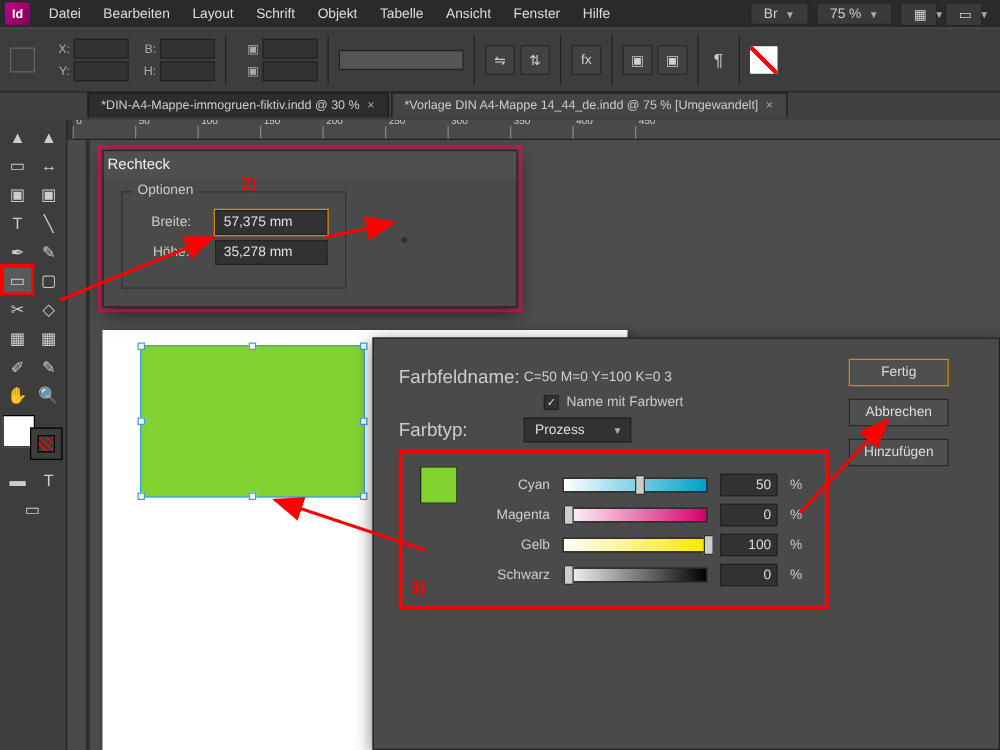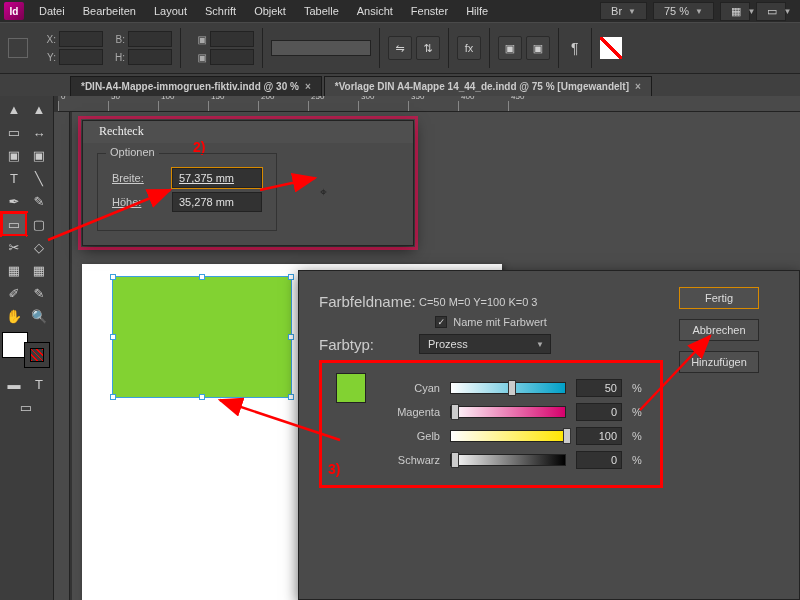--- a/index.html
+++ b/index.html
@@ -17,21 +17,21 @@
   .controlbar { height: 52px; background: #3d3d3d; border-top:1px solid #4a4a4a; border-bottom:1px solid #222; display:flex; align-items:center; padding:0 8px; gap:4px;}
   .fieldgrp { display:flex; flex-direction:column; gap:2px;}
   .fieldrow { display:flex; align-items:center; gap:3px;}
   .lbl { color:#aaa; font-size:10px; width:18px; text-align:right;}
   .numfield { width:44px; height:16px; background:#323232; border:1px solid #222; color:#d0d0d0; font-size:10px; padding:0 3px;}
   .vdiv { width:1px; height:40px; background:#222; margin:0 4px;}
   .ddwide { width:100px; height:16px; background:#555; border:1px solid #222;}
   .iconbtn { width:24px; height:24px; background:#424242; border:1px solid #2a2a2a; display:flex;align-items:center;justify-content:center;border-radius:2px;}
 
   
-  .tabstrip { height:22px; background:#404040; display:flex; align-items:flex-end; padding-left:70px;font-weight:bold;}
+  .tabstrip { height:22px; background:#404040; display:flex; padding-left:70px;}
   .tab { height:20px; background:#2d2d2d; border:1px solid #1a1a1a; border-bottom:none; padding:2px 10px; font-size:10px; color:#ccc; display:flex;align-items:center; gap:6px; margin-right:2px;}
   .tab.active { background:#444;}
   .tab .x { font-size:10px; color:#aaa;}
 
   
   .ruler-h { position:absolute; left:58px; top:96px; right:0; height:16px; background:#4a4a4a; border-bottom:1px solid #222; color:#ccc; font-size:8px; display:flex; align-items:flex-end; overflow:hidden;}
   .tick { width:50px; border-left:1px solid #888; height:10px; position:relative;}
   .tick span{ position:absolute; top:-9px; left:2px;}
 
   
@@ -51,28 +51,28 @@
   .canvas { position:absolute; left:72px; top:112px; right:0; bottom:0; background:#4c4c4c; overflow:hidden;}
   .page { position:absolute; left:10px; top:152px; width:420px; height:340px; background:#fff; box-shadow:2px 2px 6px rgba(0,0,0,.5);}
   .green-rect { position:absolute; left:30px; top:12px; width:180px; height:122px; background:#82d232; border:1px solid #3aa0e0;}
   .handle{position:absolute;width:6px;height:6px;background:#fff;border:1px solid #3aa0e0;}
   .sketch { position:absolute; left:30px; top:150px; font-family:cursive; color:#222;}
   .sketch div{font-size:15px;}
 
   
   .dlg { position:absolute; background:#4a4a4a; border:1px solid #222; box-shadow:0 4px 14px rgba(0,0,0,.6);}
   .dlg-rect { left:82px; top:120px; width:332px; height:126px; outline:3px solid rgba(255,0,80,.55); outline-offset:1px;}
-  .dlg-title { height:22px; background:#4f4f4f; padding:3px 16px; font-size:12px; color:#eee; font-weight:500;font-family:Liberation Serif, serif;}
+  .dlg-title { height:22px; background:#4f4f4f; padding:3px 3px; font-size:12px; color:#eee; font-weight:500;}
   .dlg-body { padding:10px 14px; position:relative;}
   .group-frame { border:1px solid #333; padding:10px 14px 14px; position:relative;}
   .group-frame .legend{ position:absolute; top:-8px; left:8px; background:#4a4a4a; padding:0 4px; font-size:11px; color:#ccc;}
   .formrow { display:flex; align-items:center; gap:10px; margin:4px 0;}
-  .formrow label{ width:50px; text-align:left; color:#ccc; font-size:11px;text-decoration:underline;}
+  .formrow label{ width:50px; text-align:center; color:#ccc; font-size:11px;}
   .txtin { width:90px; height:20px; background:#323232; border:1px solid #222; color:#e0e0e0; font-size:11px; padding:0 6px;}
-  .txtin.hl { outline:1px solid #d88a00;text-decoration:underline;}
+  .txtin.hl { outline:1px solid #d88a00;}
   .dlg-btn { width:80px; height:22px; background:#4f4f4f; border:1px solid #2a2a2a; color:#ddd; font-size:11px; display:flex;align-items:center;justify-content:center;}
   .dlg-btn.primary { border:1px solid #d88a00;}
   .dlg-rect .btns { position:absolute; right:12px; top:10px; display:flex; flex-direction:column; gap:8px;}
   .anno-red { color:#ff0000; font-weight:bold; font-size:14px; position:absolute;}
 
   
   .dlg-color { left:298px; top:270px; width:502px; height:330px;}
   .dlg-color .dlg-title { background:linear-gradient(90deg,#b93a5a 0%,#7a5560 35%,#4f4f4f 100%); color:#fff;}
   .color-body { padding:16px 20px; display:flex; gap:16px;}
   .color-main { flex:1;}
@@ -295,21 +295,21 @@
       <div class="crow">
         <span class="clabel">Farbfeldname:</span>
         <span>C=50 M=0 Y=100 K=0 3</span>
       </div>
       <div class="chk">
         <span class="box">✓</span>
           <span>Name mit Farbwert</span>
       </div>
       <div class="crow">
         <span class="clabel">Farbtyp:</span>
-        <div class="sel-dd" style="width:132px">Prozess</div>
+        <div class="sel-dd" style="width:86px">Prozess</div>
       </div>
       <div class="cmyk-box">
         <div style="display:flex;align-items:flex-start;gap:8px">
           <div class="sw-preview"></div>
           <div style="flex:1">
             <div class="cmyk-row">
               <span class="cn">Cyan</span>
               <div class="slider" style="background:linear-gradient(90deg,#fff,#00a0c8)">
                   <div class="thumb" style="left:50%"></div>
                 </div>

